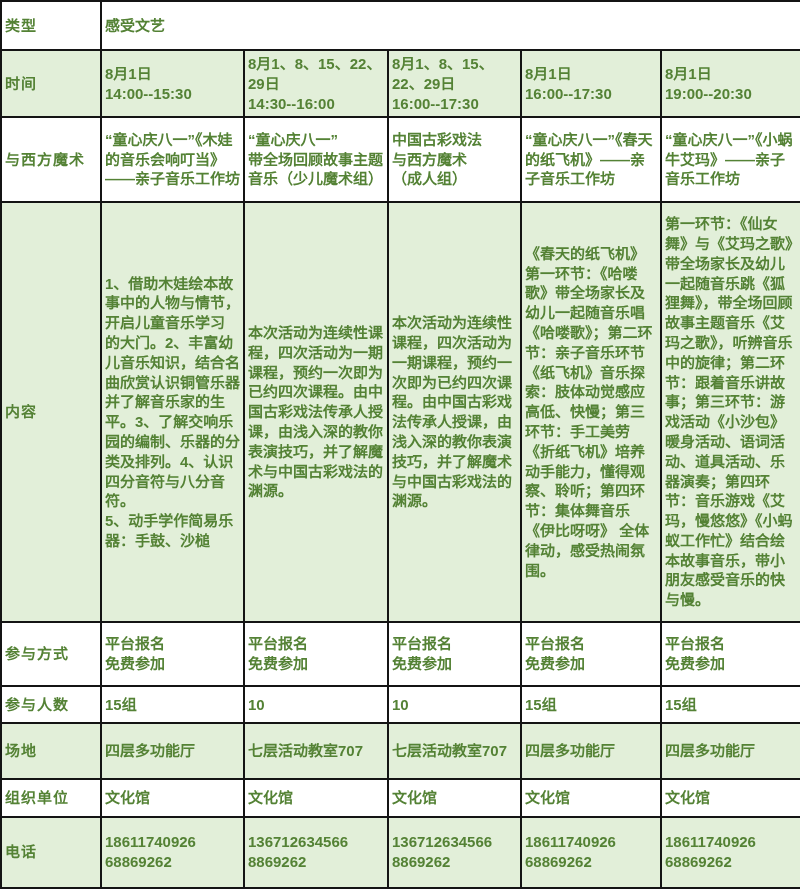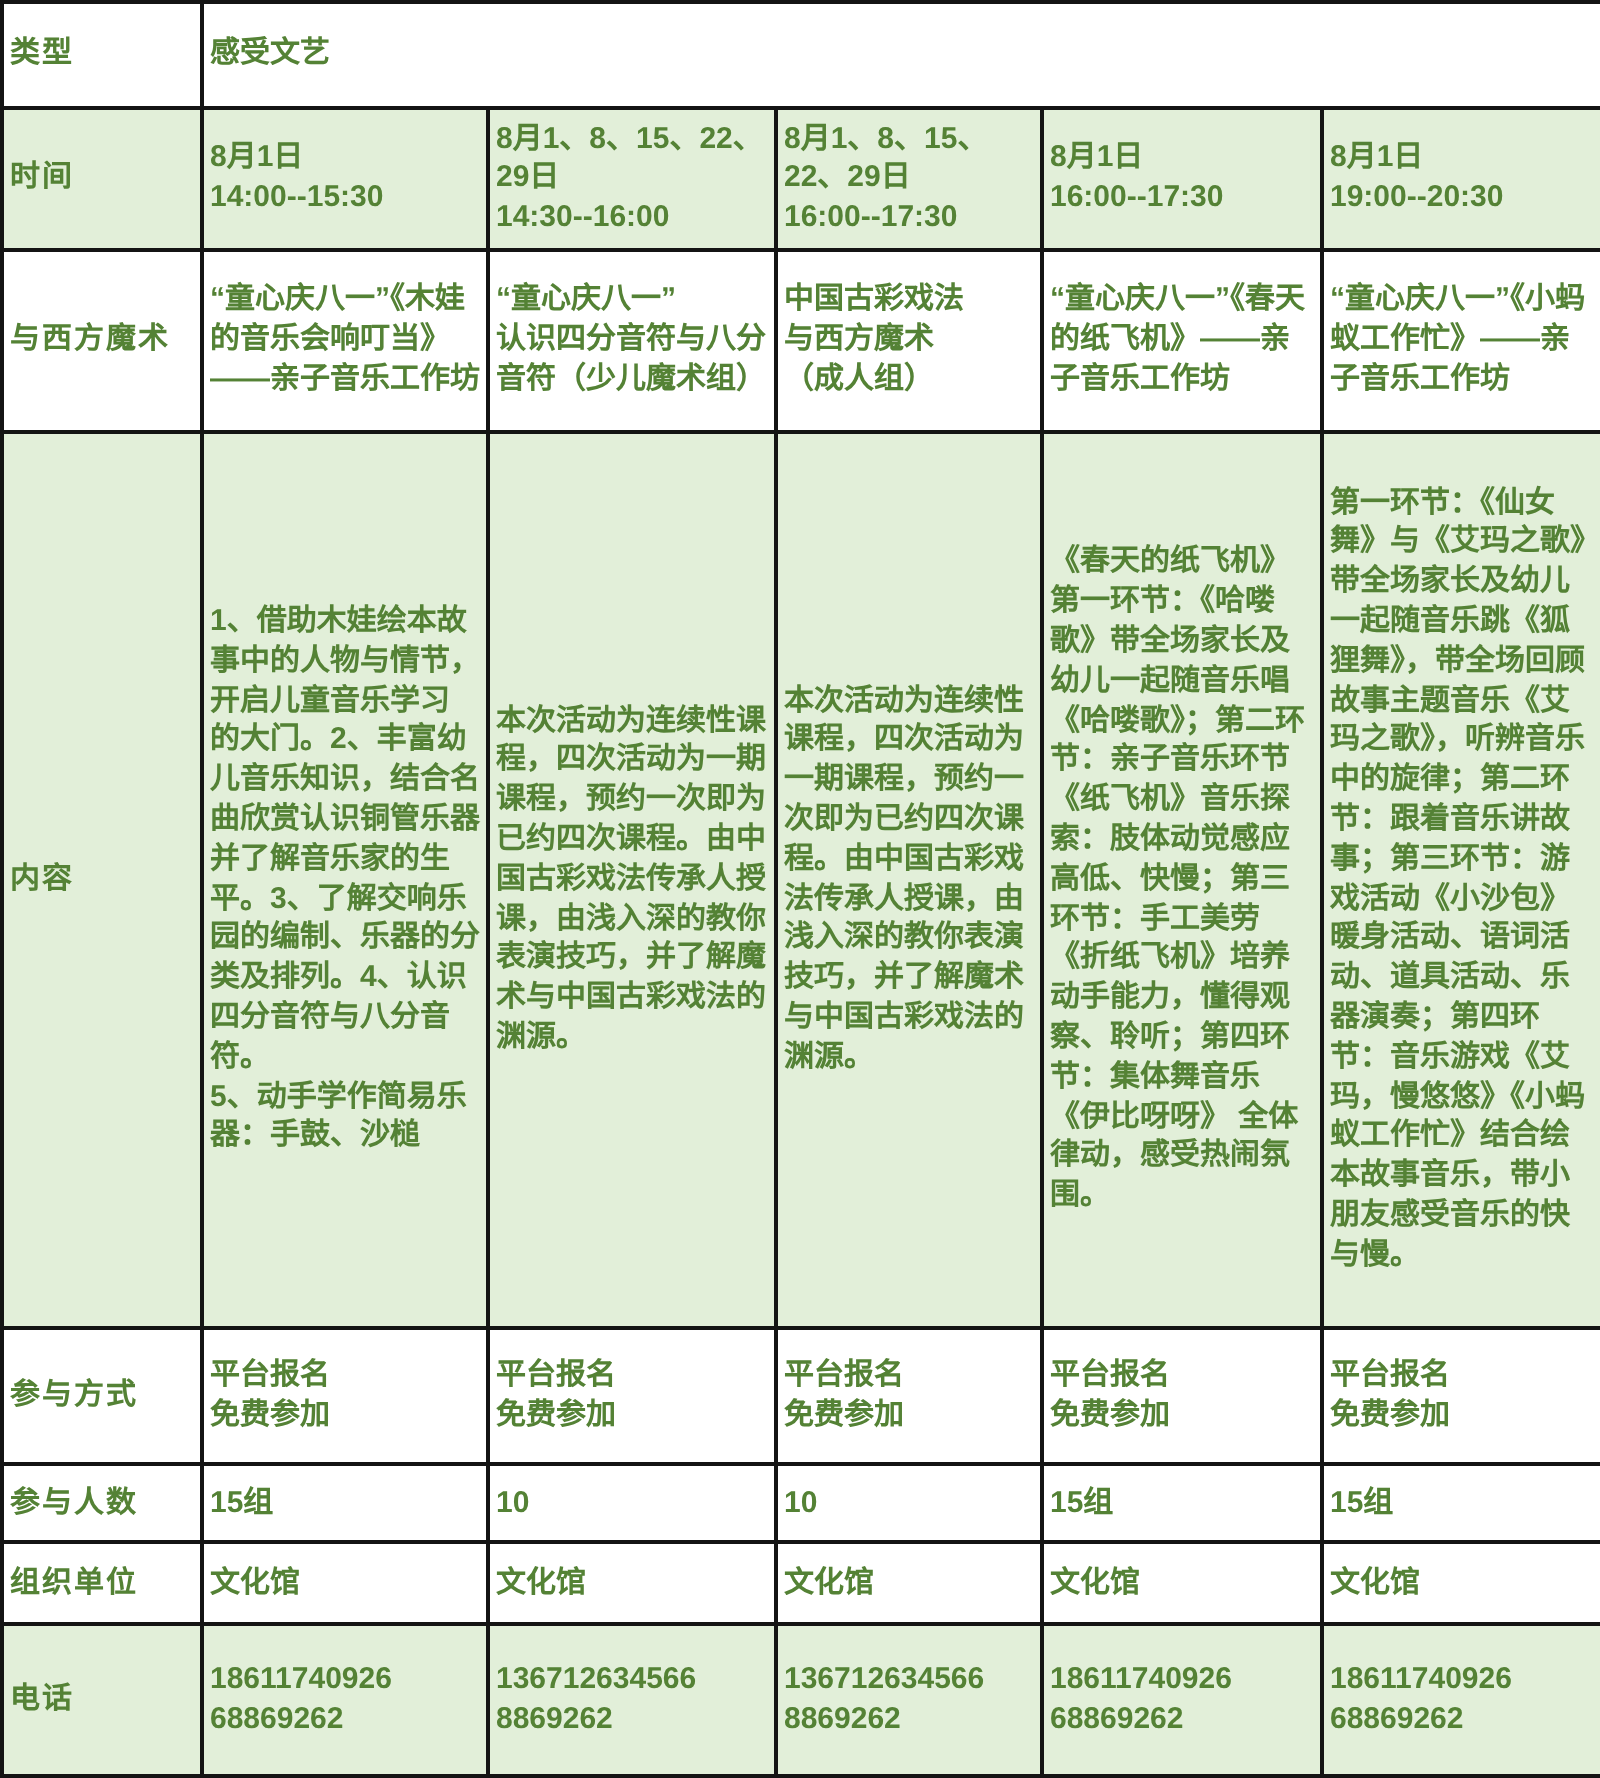--- a/index.html
+++ b/index.html
@@ -66,26 +66,26 @@
     <td class="time-cell">8月1日
 16:00--17:30</td>
     <td class="time-cell">8月1日
 19:00--20:30</td>
   </tr>
 
   <tr style="height:81px">
     <td class="label">与西方魔术</td>
     <td class="name-cell">“童心庆八一”《木娃的音乐会响叮当》——亲子音乐工作坊</td>
     <td class="name-cell">“童心庆八一”
-认识四分音符与八分音符（少儿魔术组）</td>
+带全场回顾故事主题音乐（少儿魔术组）</td>
     <td class="name-cell">中国古彩戏法
 与西方魔术
 （成人组）</td>
     <td class="name-cell">“童心庆八一”《春天的纸飞机》——亲子音乐工作坊</td>
-    <td class="name-cell">“童心庆八一”《小蚂蚁工作忙》——亲子音乐工作坊</td>
+    <td class="name-cell">“童心庆八一”《小蜗牛艾玛》——亲子音乐工作坊</td>
   </tr>
 
   <tr class="green" style="height:390px">
     <td class="label">内容</td>
     <td class="content-cell">1、借助木娃绘本故事中的人物与情节，开启儿童音乐学习
 的大门。2、丰富幼儿音乐知识，结合名曲欣赏认识铜管乐器并了解音乐家的生平。3、了解交响乐园的编制、乐器的分类及排列。4、认识四分音符与八分音符。
 5、动手学作简易乐器：手鼓、沙槌</td>
     <td class="content-cell">本次活动为连续性课程，四次活动为一期课程，预约一次即为已约四次课程。由中国古彩戏法传承人授课，由浅入深的教你表演技巧，并了解魔术与中国古彩戏法的渊源。</td>
     <td class="content-cell content-c3">本次活动为连续性课程，四次活动为一期课程，预约一次即为已约四次课程。由中国古彩戏法传承人授课，由浅入深的教你表演技巧，并了解魔术与中国古彩戏法的渊源。</td>
     <td class="content-cell">《春天的纸飞机》第一环节：《哈喽歌》带全场家长及幼儿一起随音乐唱《哈喽歌》；第二环节：亲子音乐环节《纸飞机》音乐探索：肢体动觉感应高低、快慢；第三环节：手工美劳《折纸飞机》培养动手能力，懂得观察、聆听；第四环节：集体舞音乐《伊比呀呀》 全体律动，感受热闹氛围。</td>
@@ -109,20 +109,28 @@
 
   <tr style="height:35px">
     <td class="label">参与人数</td>
     <td>15组</td>
     <td>10</td>
     <td>10</td>
     <td>15组</td>
     <td>15组</td>
   </tr>
 
+  <tr class="green" style="height:53px">
+    <td class="label">场地</td>
+    <td>四层多功能厅</td>
+    <td>七层活动教室707</td>
+    <td>七层活动教室707</td>
+    <td>四层多功能厅</td>
+    <td>四层多功能厅</td>
+  </tr>
 
   <tr style="height:36px">
     <td class="label">组织单位</td>
     <td>文化馆</td>
     <td>文化馆</td>
     <td>文化馆</td>
     <td>文化馆</td>
     <td>文化馆</td>
   </tr>
 

